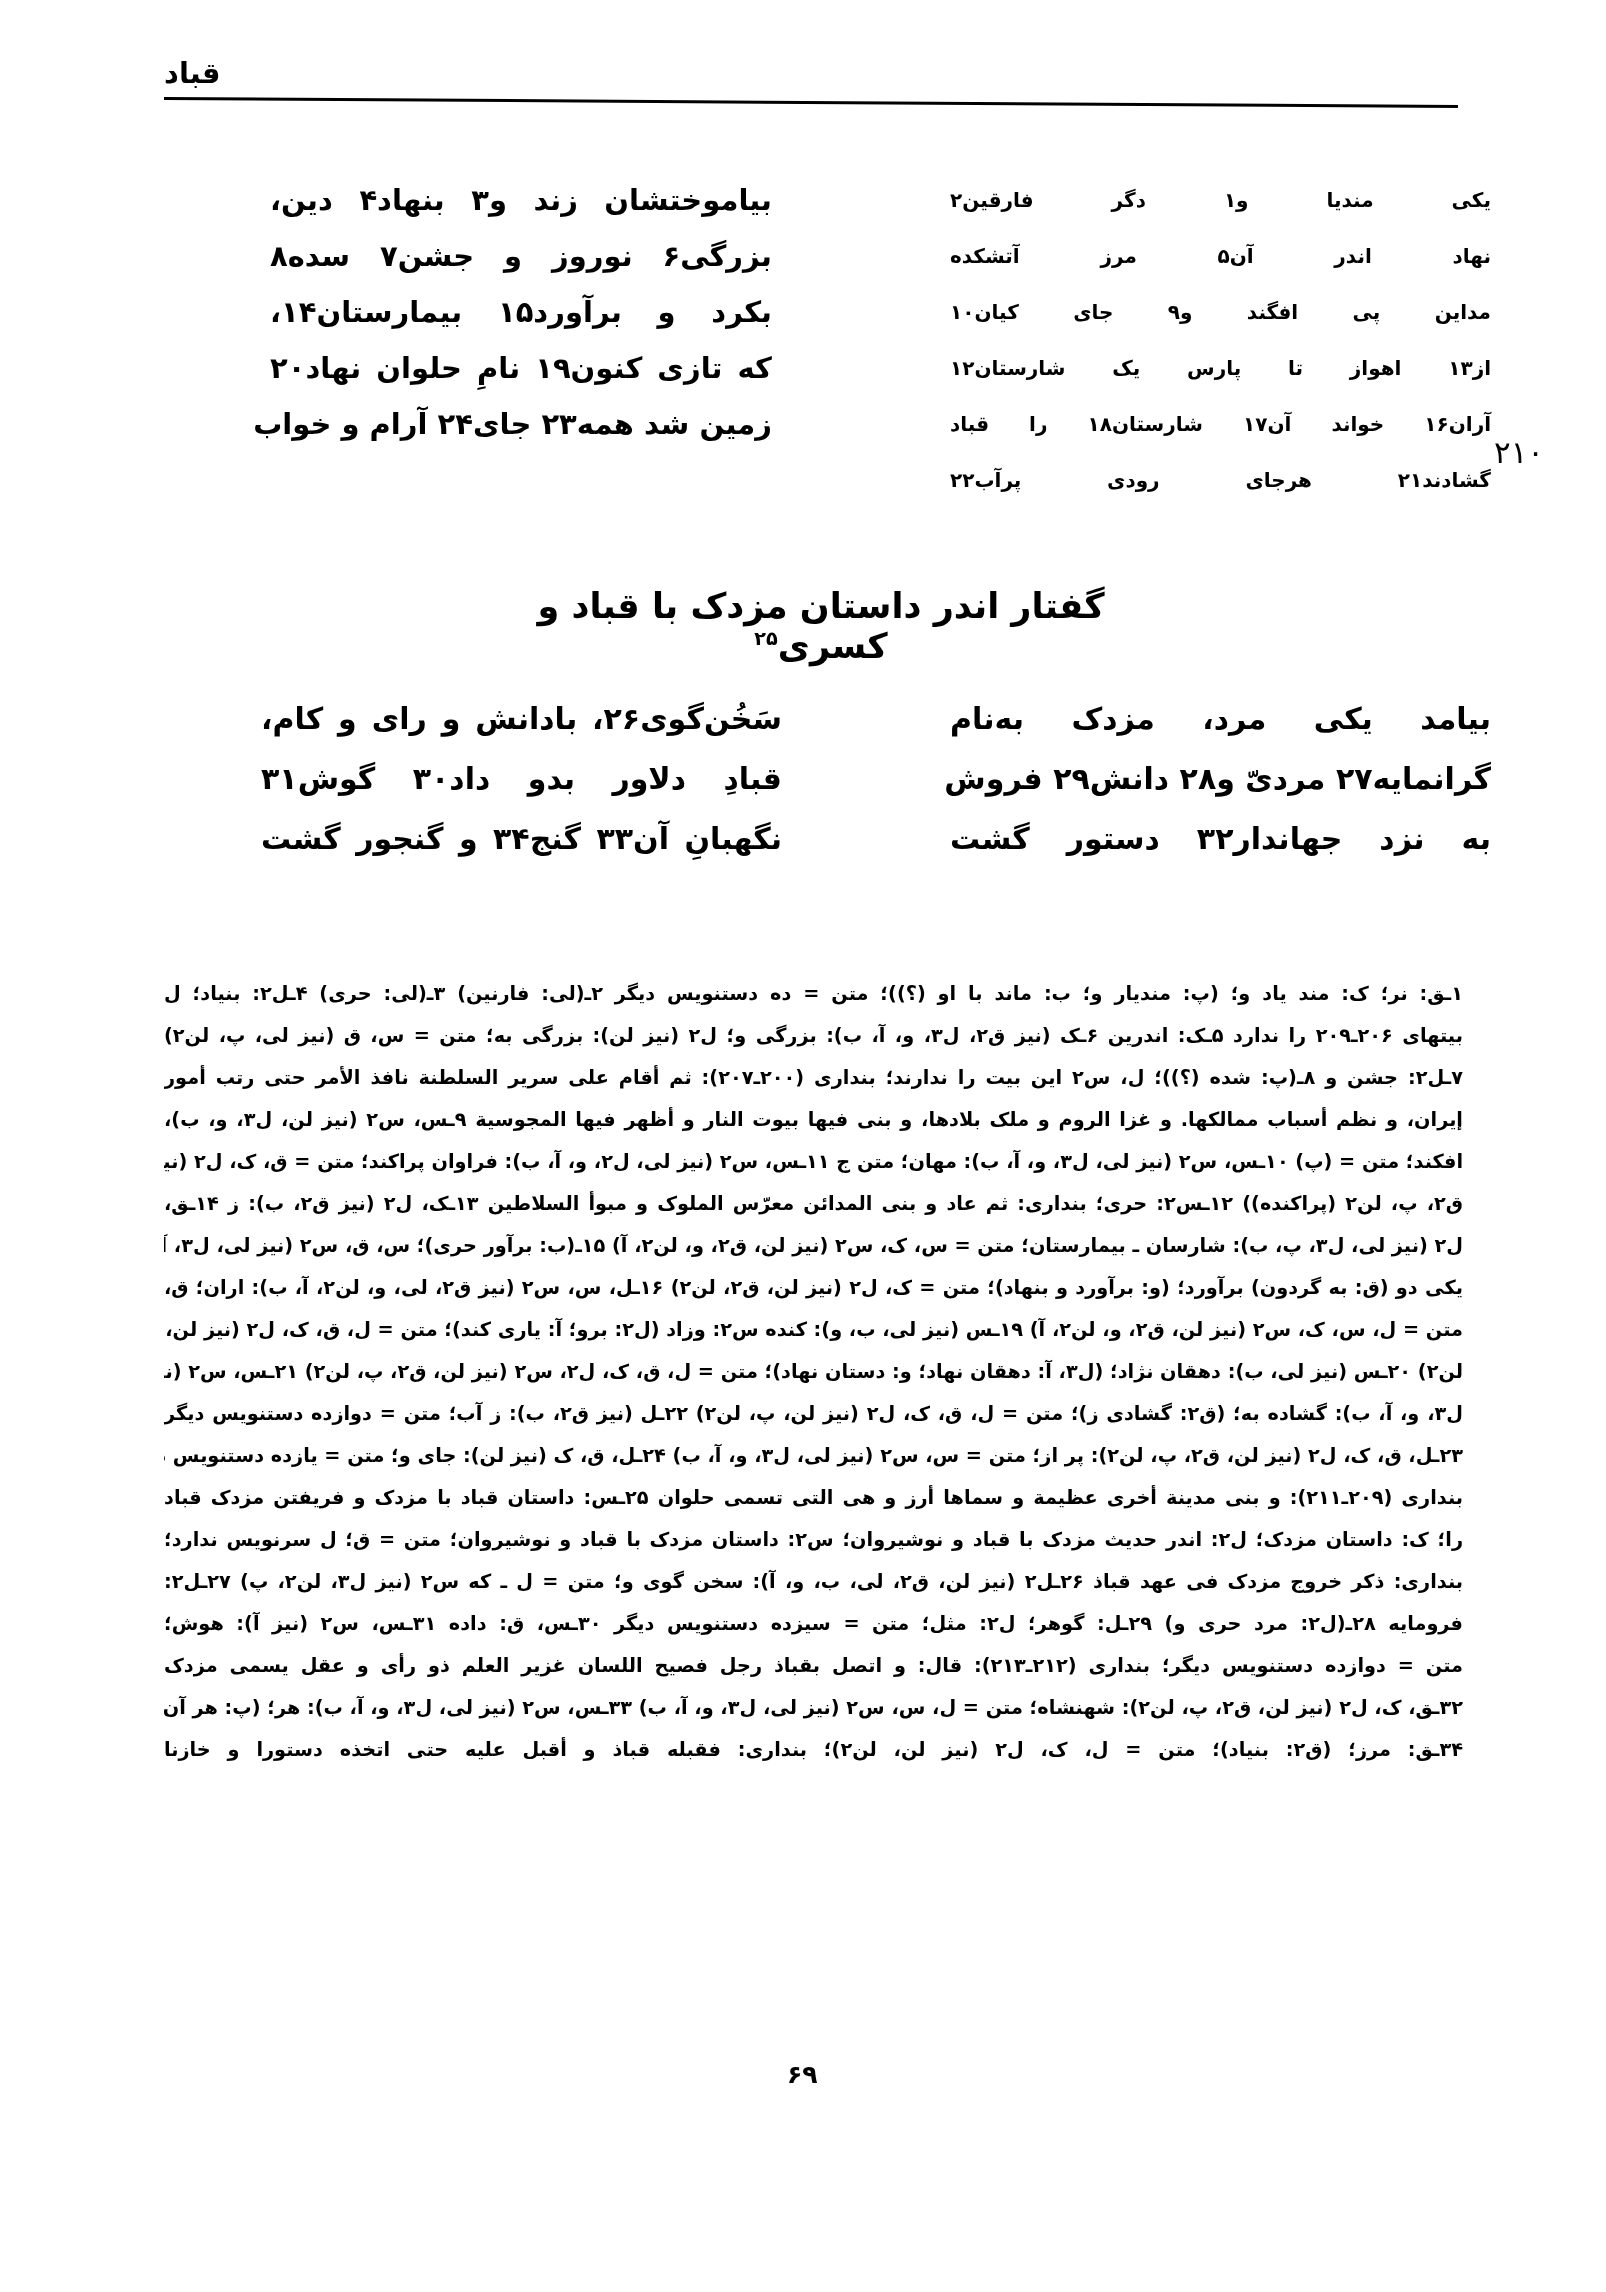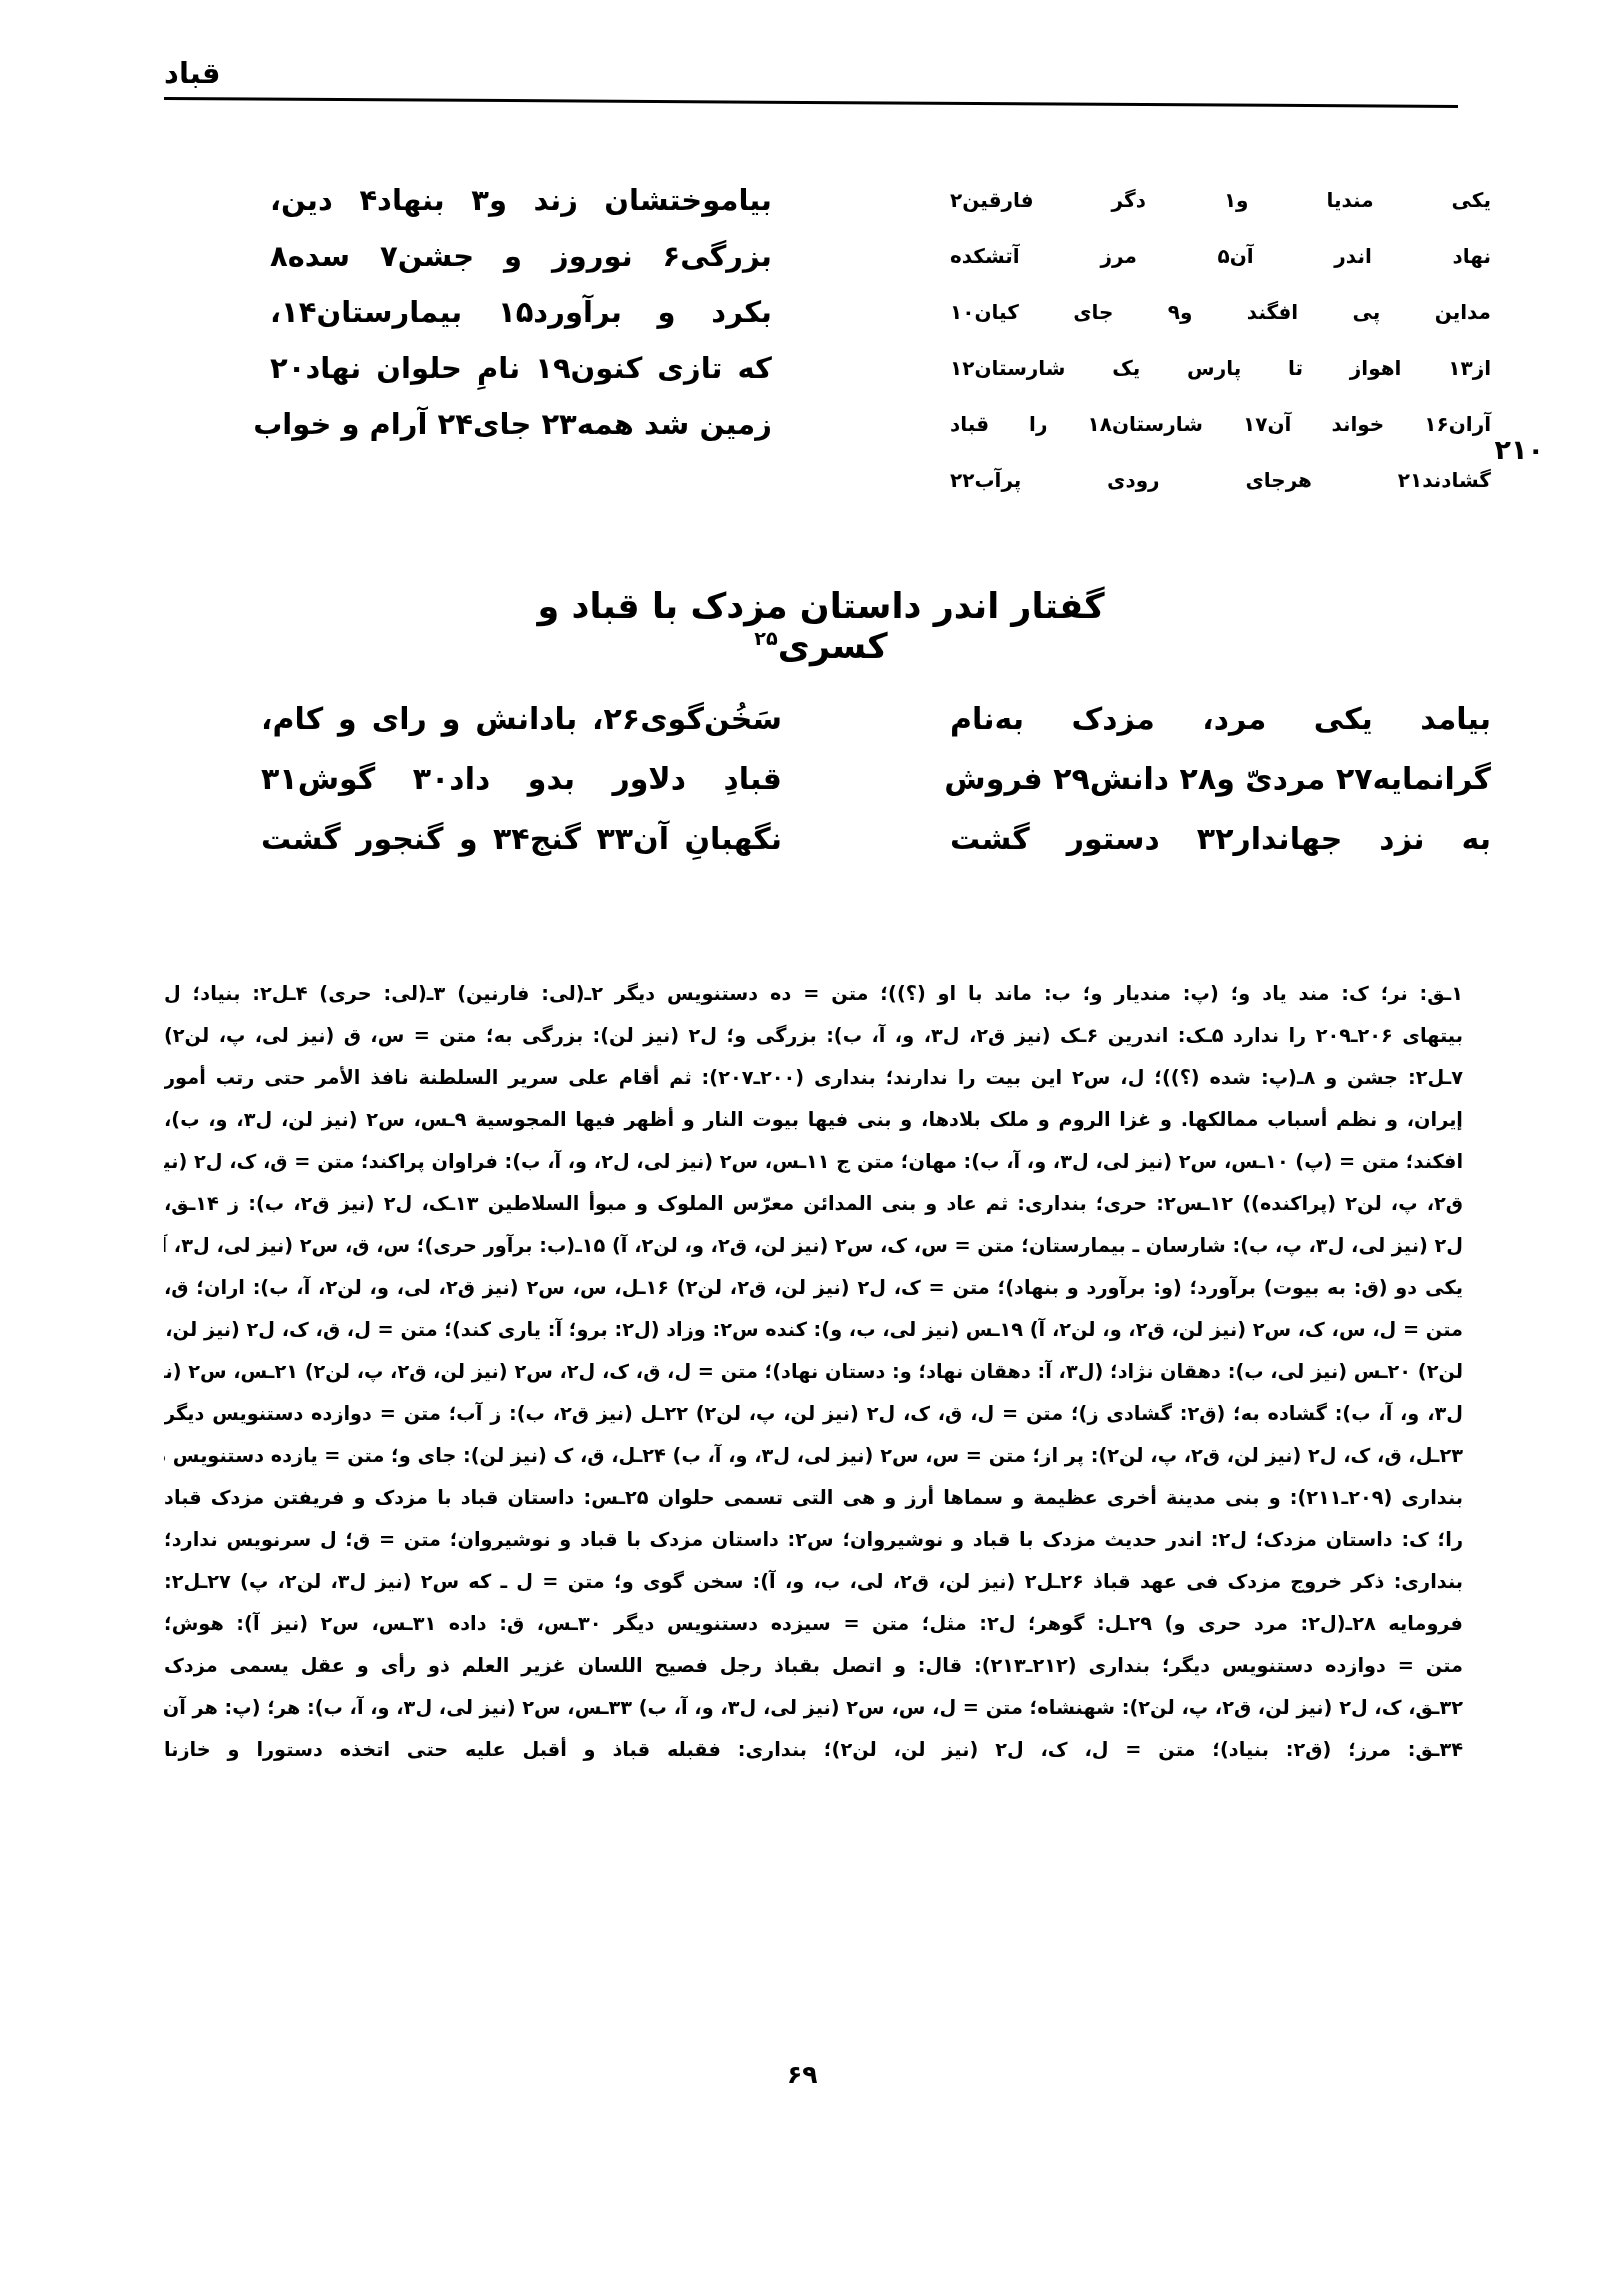--- a/index.html
+++ b/index.html
@@ -22,21 +22,21 @@
   .verse-line {
     height:56px; line-height:56px; white-space:nowrap; text-align:justify;
     text-align-last:justify;
   }
   .col-right { right:116px; width:541px; top:172px; font-size:20px; }
   .col-left  { left:270px; width:502px; top:172px; font-size:29px; }
   .col-right-b { right:116px; width:541px; top:689px; font-size:30px; }
   .col-left-b  { left:261px; width:521px; top:689px; font-size:30px; }
   .verse-line.tall { height:60px; line-height:60px; }
   .line-number {
-    position:absolute; right:63px; top:434px; font-size:27px; font-weight:bold;
+    position:absolute; right:63px; top:434px; font-size:31px; font-weight:normal;
     direction:rtl;
   }
   .section-title {
     position:absolute; left:483px; width:676px; top:586px;
     text-align:center; font-size:35px; font-weight:bold; direction:rtl;
   }
   .section-title sup { font-size:0.55em; }
   .footnotes {
     position:absolute; left:164px; width:1299px; top:973px;
     direction:rtl; font-size:19.3px; font-weight:bold;
@@ -90,21 +90,21 @@
 </div>
 
 <div class="footnotes">
   <div class="fn-line">۱ـق: نر؛ ک: مند یاد و؛ (پ: مندیار و؛ ب: ماند با او (؟))؛ متن = ده دستنویس دیگر ۲ـ(لی: فارنین) ۳ـ(لی: حری) ۴ـل۲: بنیاد؛ ل</div>
   <div class="fn-line">بیتهای ۲۰۶ـ۲۰۹ را ندارد ۵ـک: اندرین ۶ـک (نیز ق۲، ل۳، و، آ، ب): بزرگی و؛ ل۲ (نیز لن): بزرگی به؛ متن = س، ق (نیز لی، پ، لن۲)</div>
   <div class="fn-line">۷ـل۲: جشن و ۸ـ(پ: شده (؟))؛ ل، س۲ این بیت را ندارند؛ بنداری (۲۰۰ـ۲۰۷): ثم أقام علی سریر السلطنة نافذ الأمر حتی رتب أمور</div>
   <div class="fn-line">إیران، و نظم أسباب ممالکها. و غزا الروم و ملک بلادها، و بنی فیها بیوت النار و أظهر فیها المجوسیة ۹ـس، س۲ (نیز لن، ل۳، و، ب)،</div>
   <div class="fn-line">افکند؛ متن = (پ) ۱۰ـس، س۲ (نیز لی، ل۳، و، آ، ب): مهان؛ متن ج ۱۱ـس، س۲ (نیز لی، ل۲، و، آ، ب): فراوان پراکند؛ متن = ق، ک، ل۲ (نیز لی،</div>
   <div class="fn-line">ق۲، پ، لن۲ (پراکنده)) ۱۲ـس۲: حری؛ بنداری: ثم عاد و بنی المدائن معرّس الملوک و مبوأ السلاطین ۱۳ـک، ل۲ (نیز ق۲، ب): ز ۱۴ـق،</div>
   <div class="fn-line">ل۲ (نیز لی، ل۳، پ، ب): شارسان ـ بیمارستان؛ متن = س، ک، س۲ (نیز لن، ق۲، و، لن۲، آ) ۱۵ـ(ب: برآور حری)؛ س، ق، س۲ (نیز لی، ل۳، آ، ب):</div>
-  <div class="fn-line">یکی دو (ق: به بیوت) برآورد؛ (و: برآورد و بنهاد)؛ متن = ک، ل۲ (نیز لن، ق۲، لن۲) ۱۶ـل، س، س۲ (نیز ق۲، لی، و، لن۲، آ، ب): اران؛ ق،</div>
+  <div class="fn-line">یکی دو (ق: به گردون) برآورد؛ (و: برآورد و بنهاد)؛ متن = ک، ل۲ (نیز لن، ق۲، لن۲) ۱۶ـل، س، س۲ (نیز ق۲، لی، و، لن۲، آ، ب): اران؛ ق،</div>
   <div class="fn-line">متن = ل، س، ک، س۲ (نیز لن، ق۲، و، لن۲، آ) ۱۹ـس (نیز لی، ب، و): کنده س۲: وزاد (ل۲: برو؛ آ: یاری کند)؛ متن = ل، ق، ک، ل۲ (نیز لن، ق۲، پ،</div>
   <div class="fn-line">لن۲) ۲۰ـس (نیز لی، ب): دهقان نژاد؛ (ل۳، آ: دهقان نهاد؛ و: دستان نهاد)؛ متن = ل، ق، ک، ل۲، س۲ (نیز لن، ق۲، پ، لن۲) ۲۱ـس، س۲ (نیز لی،</div>
   <div class="fn-line">ل۳، و، آ، ب): گشاده به؛ (ق۲: گشادی ز)؛ متن = ل، ق، ک، ل۲ (نیز لن، پ، لن۲) ۲۲ـل (نیز ق۲، ب): ز آب؛ متن = دوازده دستنویس دیگر</div>
   <div class="fn-line">۲۳ـل، ق، ک، ل۲ (نیز لن، ق۲، پ، لن۲): پر از؛ متن = س، س۲ (نیز لی، ل۳، و، آ، ب) ۲۴ـل، ق، ک (نیز لن): جای و؛ متن = یازده دستنویس دیگر؛</div>
   <div class="fn-line">بنداری (۲۰۹ـ۲۱۱): و بنی مدینة أخری عظیمة و سماها أرز و هی التی تسمی حلوان ۲۵ـس: داستان قباد با مزدک و فریفتن مزدک قباد</div>
   <div class="fn-line">را؛ ک: داستان مزدک؛ ل۲: اندر حدیث مزدک با قباد و نوشیروان؛ س۲: داستان مزدک با قباد و نوشیروان؛ متن = ق؛ ل سرنویس ندارد؛</div>
   <div class="fn-line">بنداری: ذکر خروج مزدک فی عهد قباذ ۲۶ـل۲ (نیز لن، ق۲، لی، ب، و، آ): سخن گوی و؛ متن = ل ـ که س۲ (نیز ل۳، لن۲، پ) ۲۷ـل۲:</div>
   <div class="fn-line">فرومایه ۲۸ـ(ل۲: مرد حری و) ۲۹ـل: گوهر؛ ل۲: مثل؛ متن = سیزده دستنویس دیگر ۳۰ـس، ق: داده ۳۱ـس، س۲ (نیز آ): هوش؛</div>
   <div class="fn-line">متن = دوازده دستنویس دیگر؛ بنداری (۲۱۲ـ۲۱۳): قال: و اتصل بقباذ رجل فصیح اللسان غزیر العلم ذو رأی و عقل یسمی مزدک</div>
   <div class="fn-line">۳۲ـق، ک، ل۲ (نیز لن، ق۲، پ، لن۲): شهنشاه؛ متن = ل، س، س۲ (نیز لی، ل۳، و، آ، ب) ۳۳ـس، س۲ (نیز لی، ل۳، و، آ، ب): هر؛ (پ: هر آن)؛ متن =</div>

